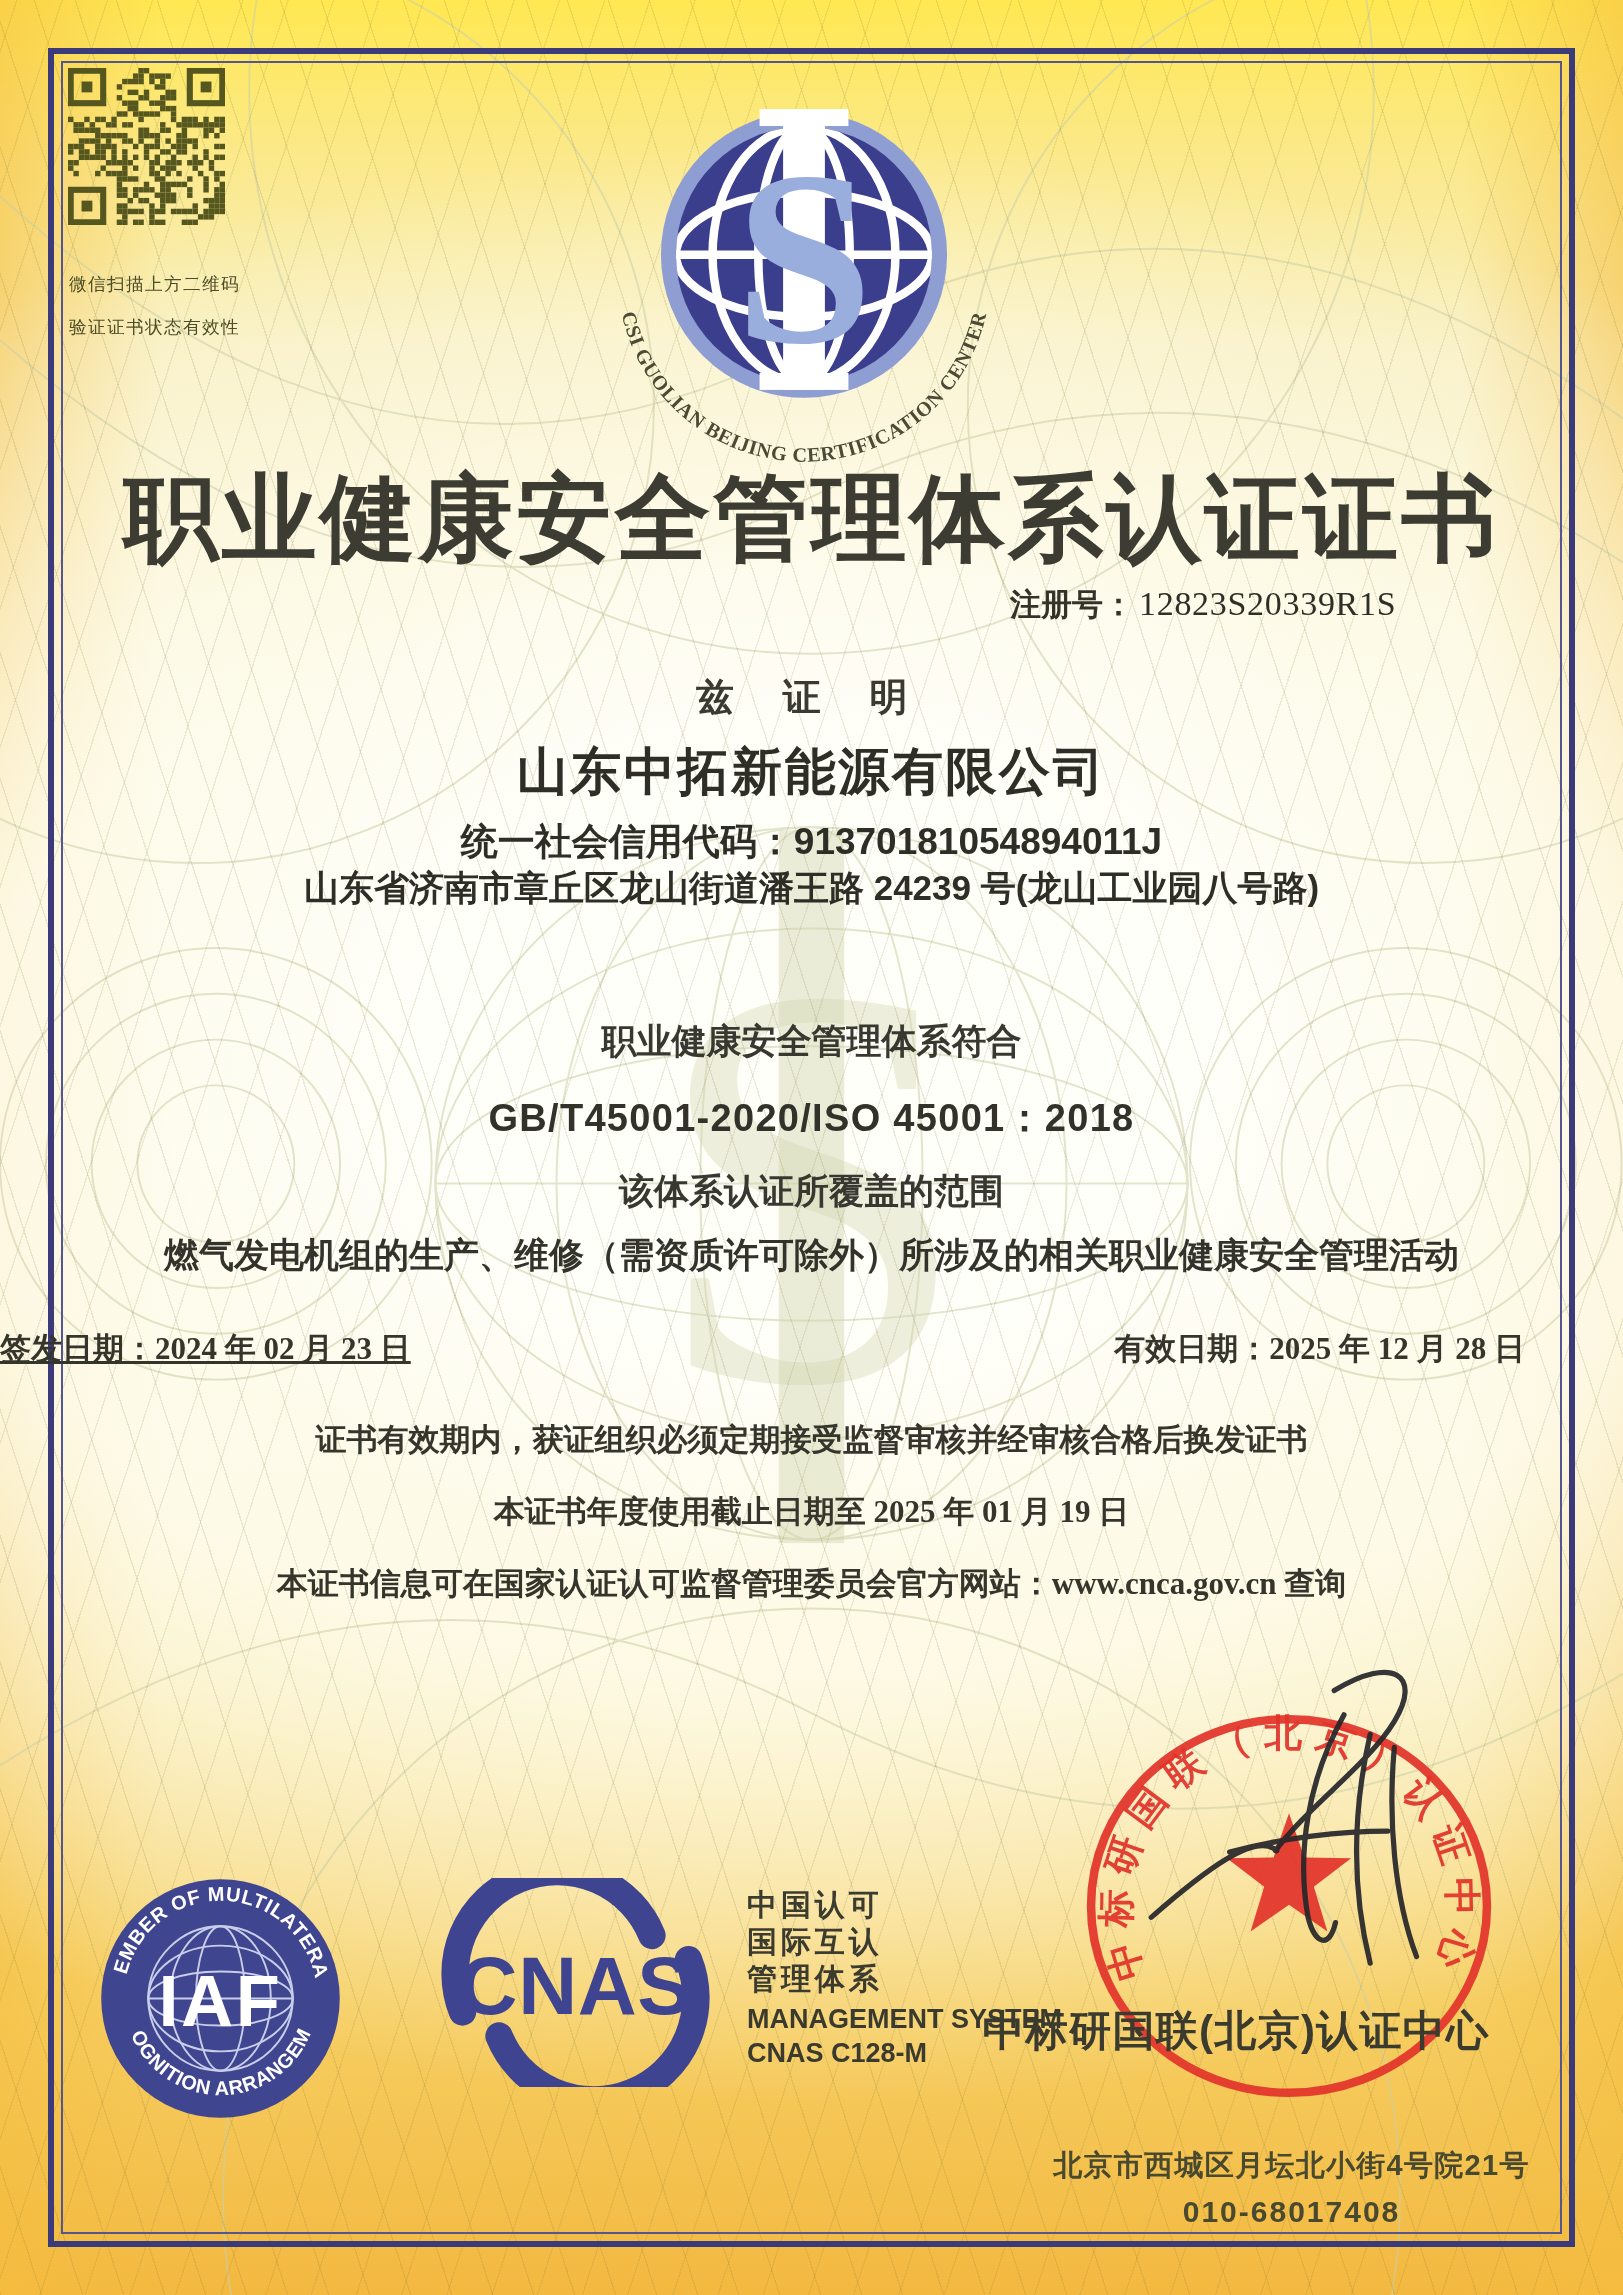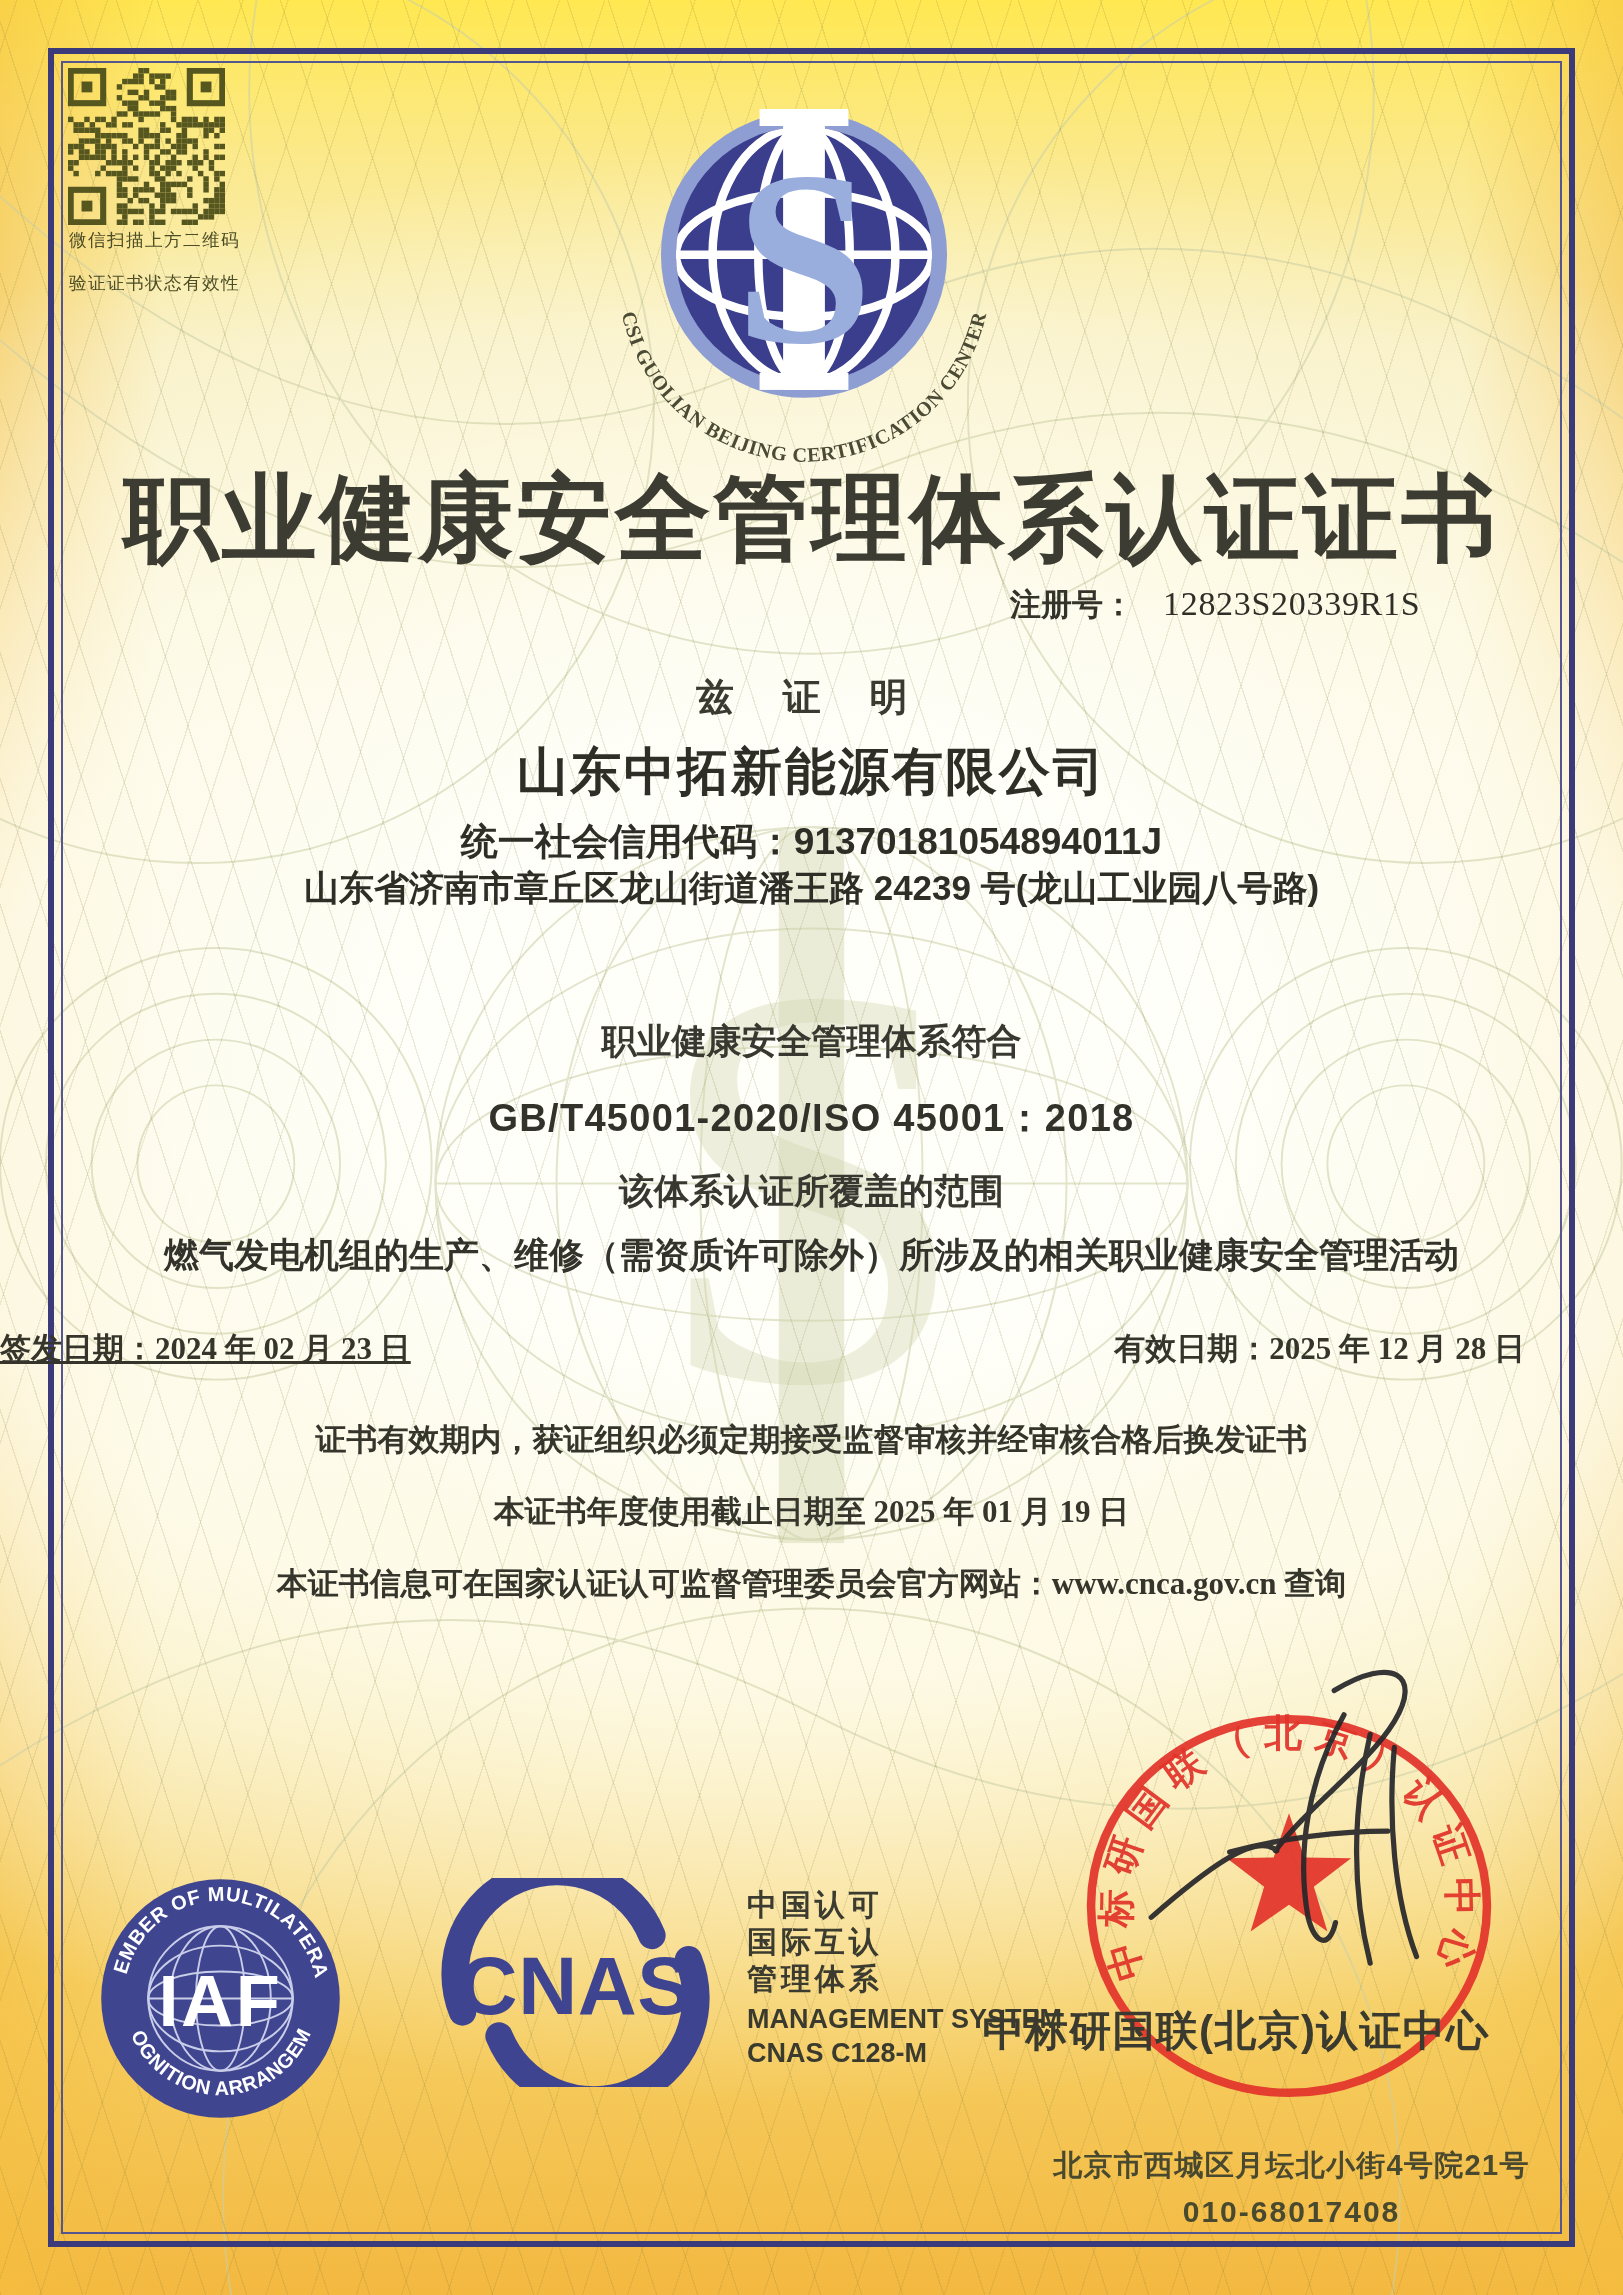--- a/index.html
+++ b/index.html
@@ -15,21 +15,21 @@
       repeating-linear-gradient(72deg, rgba(120,115,48,.15) 0 1.3px, transparent 1.3px 39px),
       repeating-linear-gradient(-72deg, rgba(120,115,48,.13) 0 1.3px, transparent 1.3px 43px);}
   .frame-outer{position:absolute;inset:48px;border:6.5px solid #3b3b7c;z-index:3;pointer-events:none;}
   .frame-inner{position:absolute;inset:61px;border:2px solid #55558f;z-index:3;pointer-events:none;}
   .abs{position:absolute;}
   .ctr{position:absolute;left:0;right:0;text-align:center;}
   .serif{font-family:"Liberation Serif","DejaVu Serif",serif;}
   .sans{font-family:"Liberation Sans","DejaVu Sans",sans-serif;}
   .z5{z-index:5;}
   #title{top:456px;font-size:95px;font-weight:700;letter-spacing:3.3px;color:#3c3c32;}
-  #regrow{left:1010px;top:584px;display:flex;gap:29px;align-items:baseline;z-index:5;}
+  #regrow{left:1010px;top:584px;display:flex;gap:5px;align-items:baseline;z-index:5;}
   #reglabel{font-size:31px;font-weight:700;color:#33332a;}
   #regvalue{font-size:34px;color:#2f2f28;letter-spacing:0.7px;}
   #certify{top:672px;font-size:38px;letter-spacing:19.6px;font-weight:600;color:#3a3a30;}
   #company{top:738px;font-size:51px;font-weight:700;color:#2e2e27;letter-spacing:2.6px;}
   #creditrow{top:817px;font-size:37px;font-weight:700;color:#2e2e27;}
   #caddr{top:865px;font-size:35px;font-weight:700;color:#2e2e27;}
   #conform{top:1018px;font-size:35px;font-weight:700;color:#383830;}
   #standard{top:1093px;font-size:38px;font-weight:700;letter-spacing:1.3px;color:#32322a;}
   #scopehead{top:1168px;font-size:35px;font-weight:700;color:#383830;}
   #scope{top:1232px;font-size:35px;font-weight:700;color:#33332b;}
@@ -41,21 +41,21 @@
             font-family:"Liberation Sans","DejaVu Sans",sans-serif;}
   #acc .eng{font-size:27px;font-weight:700;color:#3a3a2e;line-height:34px;letter-spacing:0;
             font-family:"Liberation Sans","DejaVu Sans",sans-serif;}
   #issuername{left:945px;top:2003px;width:582px;text-align:center;font-size:42px;font-weight:600;
               color:#3a3a2f;z-index:7;letter-spacing:1.3px;}
   #botaddr{left:935px;top:2146px;width:713px;text-align:center;z-index:5;}
   #botaddr .l1{font-size:29px;font-weight:600;color:#49492f;letter-spacing:1.3px;
                font-family:"Liberation Sans","DejaVu Sans",sans-serif;}
   #botaddr .l2{font-size:30px;font-weight:600;color:#49492f;margin-top:9.2px;letter-spacing:2px;
                font-family:"Liberation Sans","DejaVu Sans",sans-serif;}
-  .qrcap{left:63px;width:183px;text-align:center;font-size:17.7px;color:#4d4d26;z-index:5;position:absolute;letter-spacing:1.3px;}
+  .qrcap{left:63px;width:183px;text-align:center;font-size:17.7px;color:#4d4d26;z-index:5;position:absolute;letter-spacing:1.3px;margin-top:44px;}
 </style>
 </head>
 <body>
 
 <div id="page">
 
   <svg class="abs" style="inset:0;z-index:1;" width="1623" height="2295" viewBox="0 0 2482 3510">
     <g stroke="#cbcfa6" fill="none" stroke-width="3" opacity="0.55">
       <circle cx="1241" cy="140" r="860"></circle>
       <circle cx="300" cy="620" r="700"></circle>

